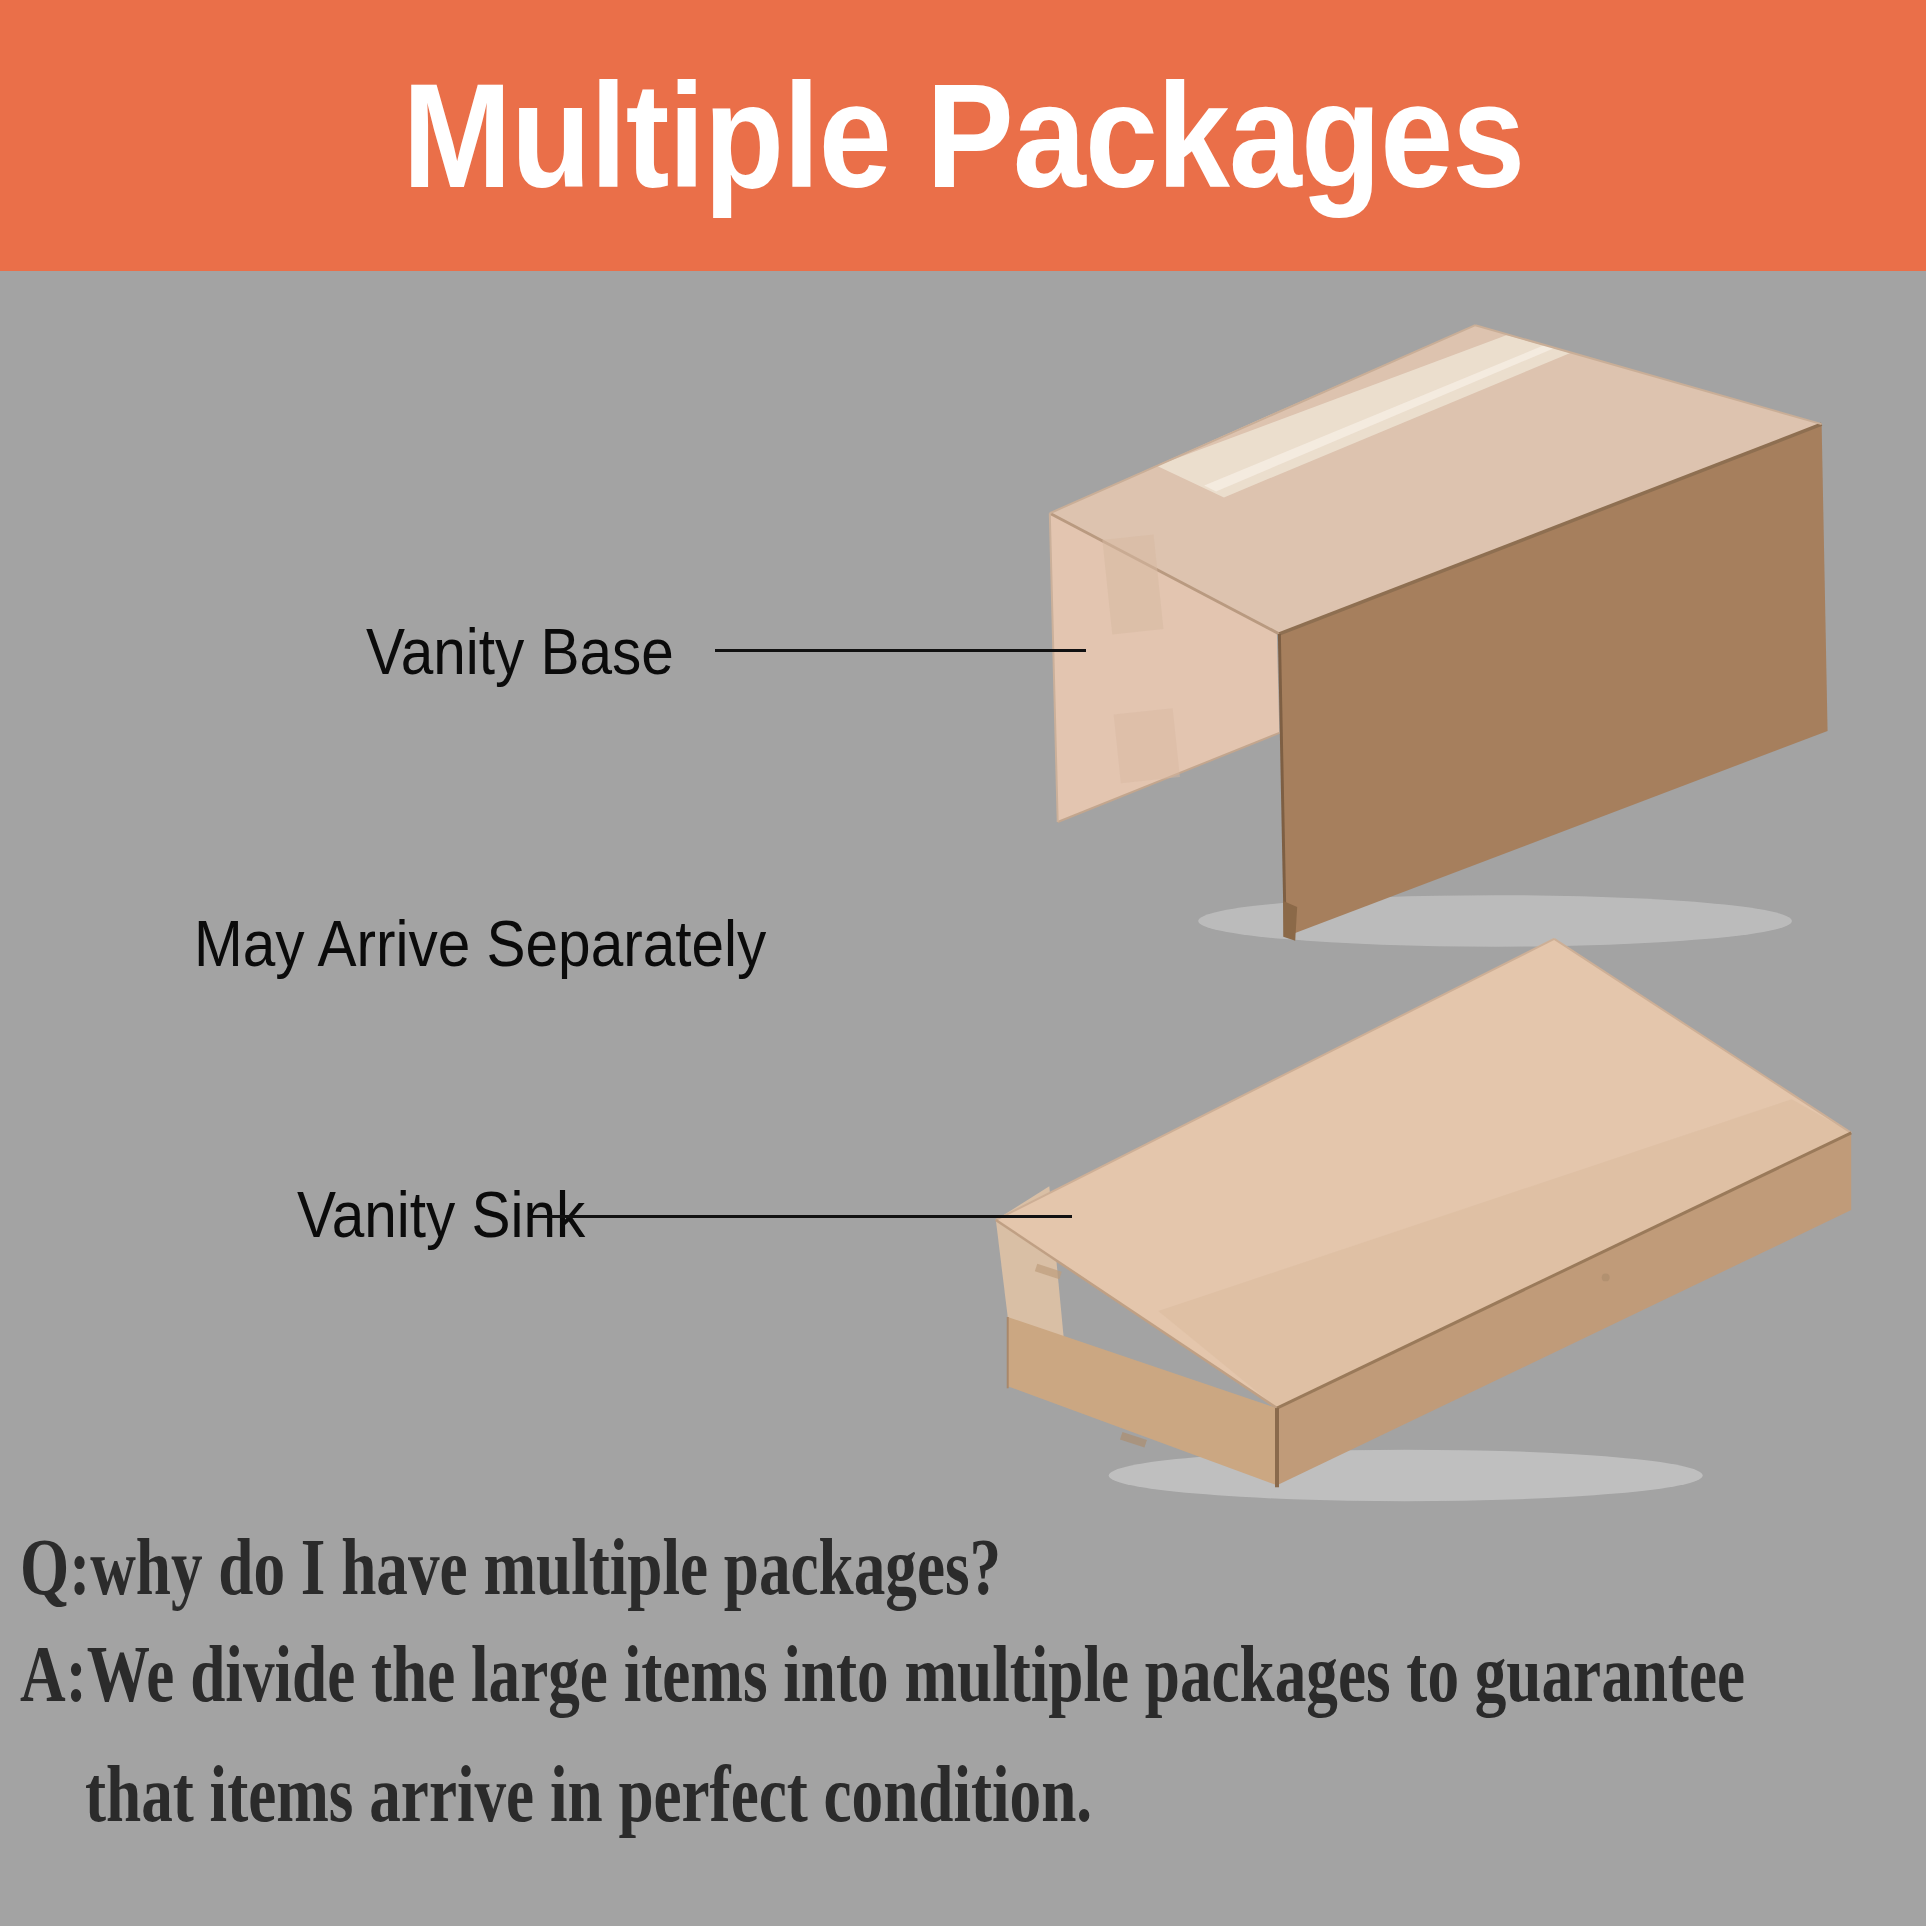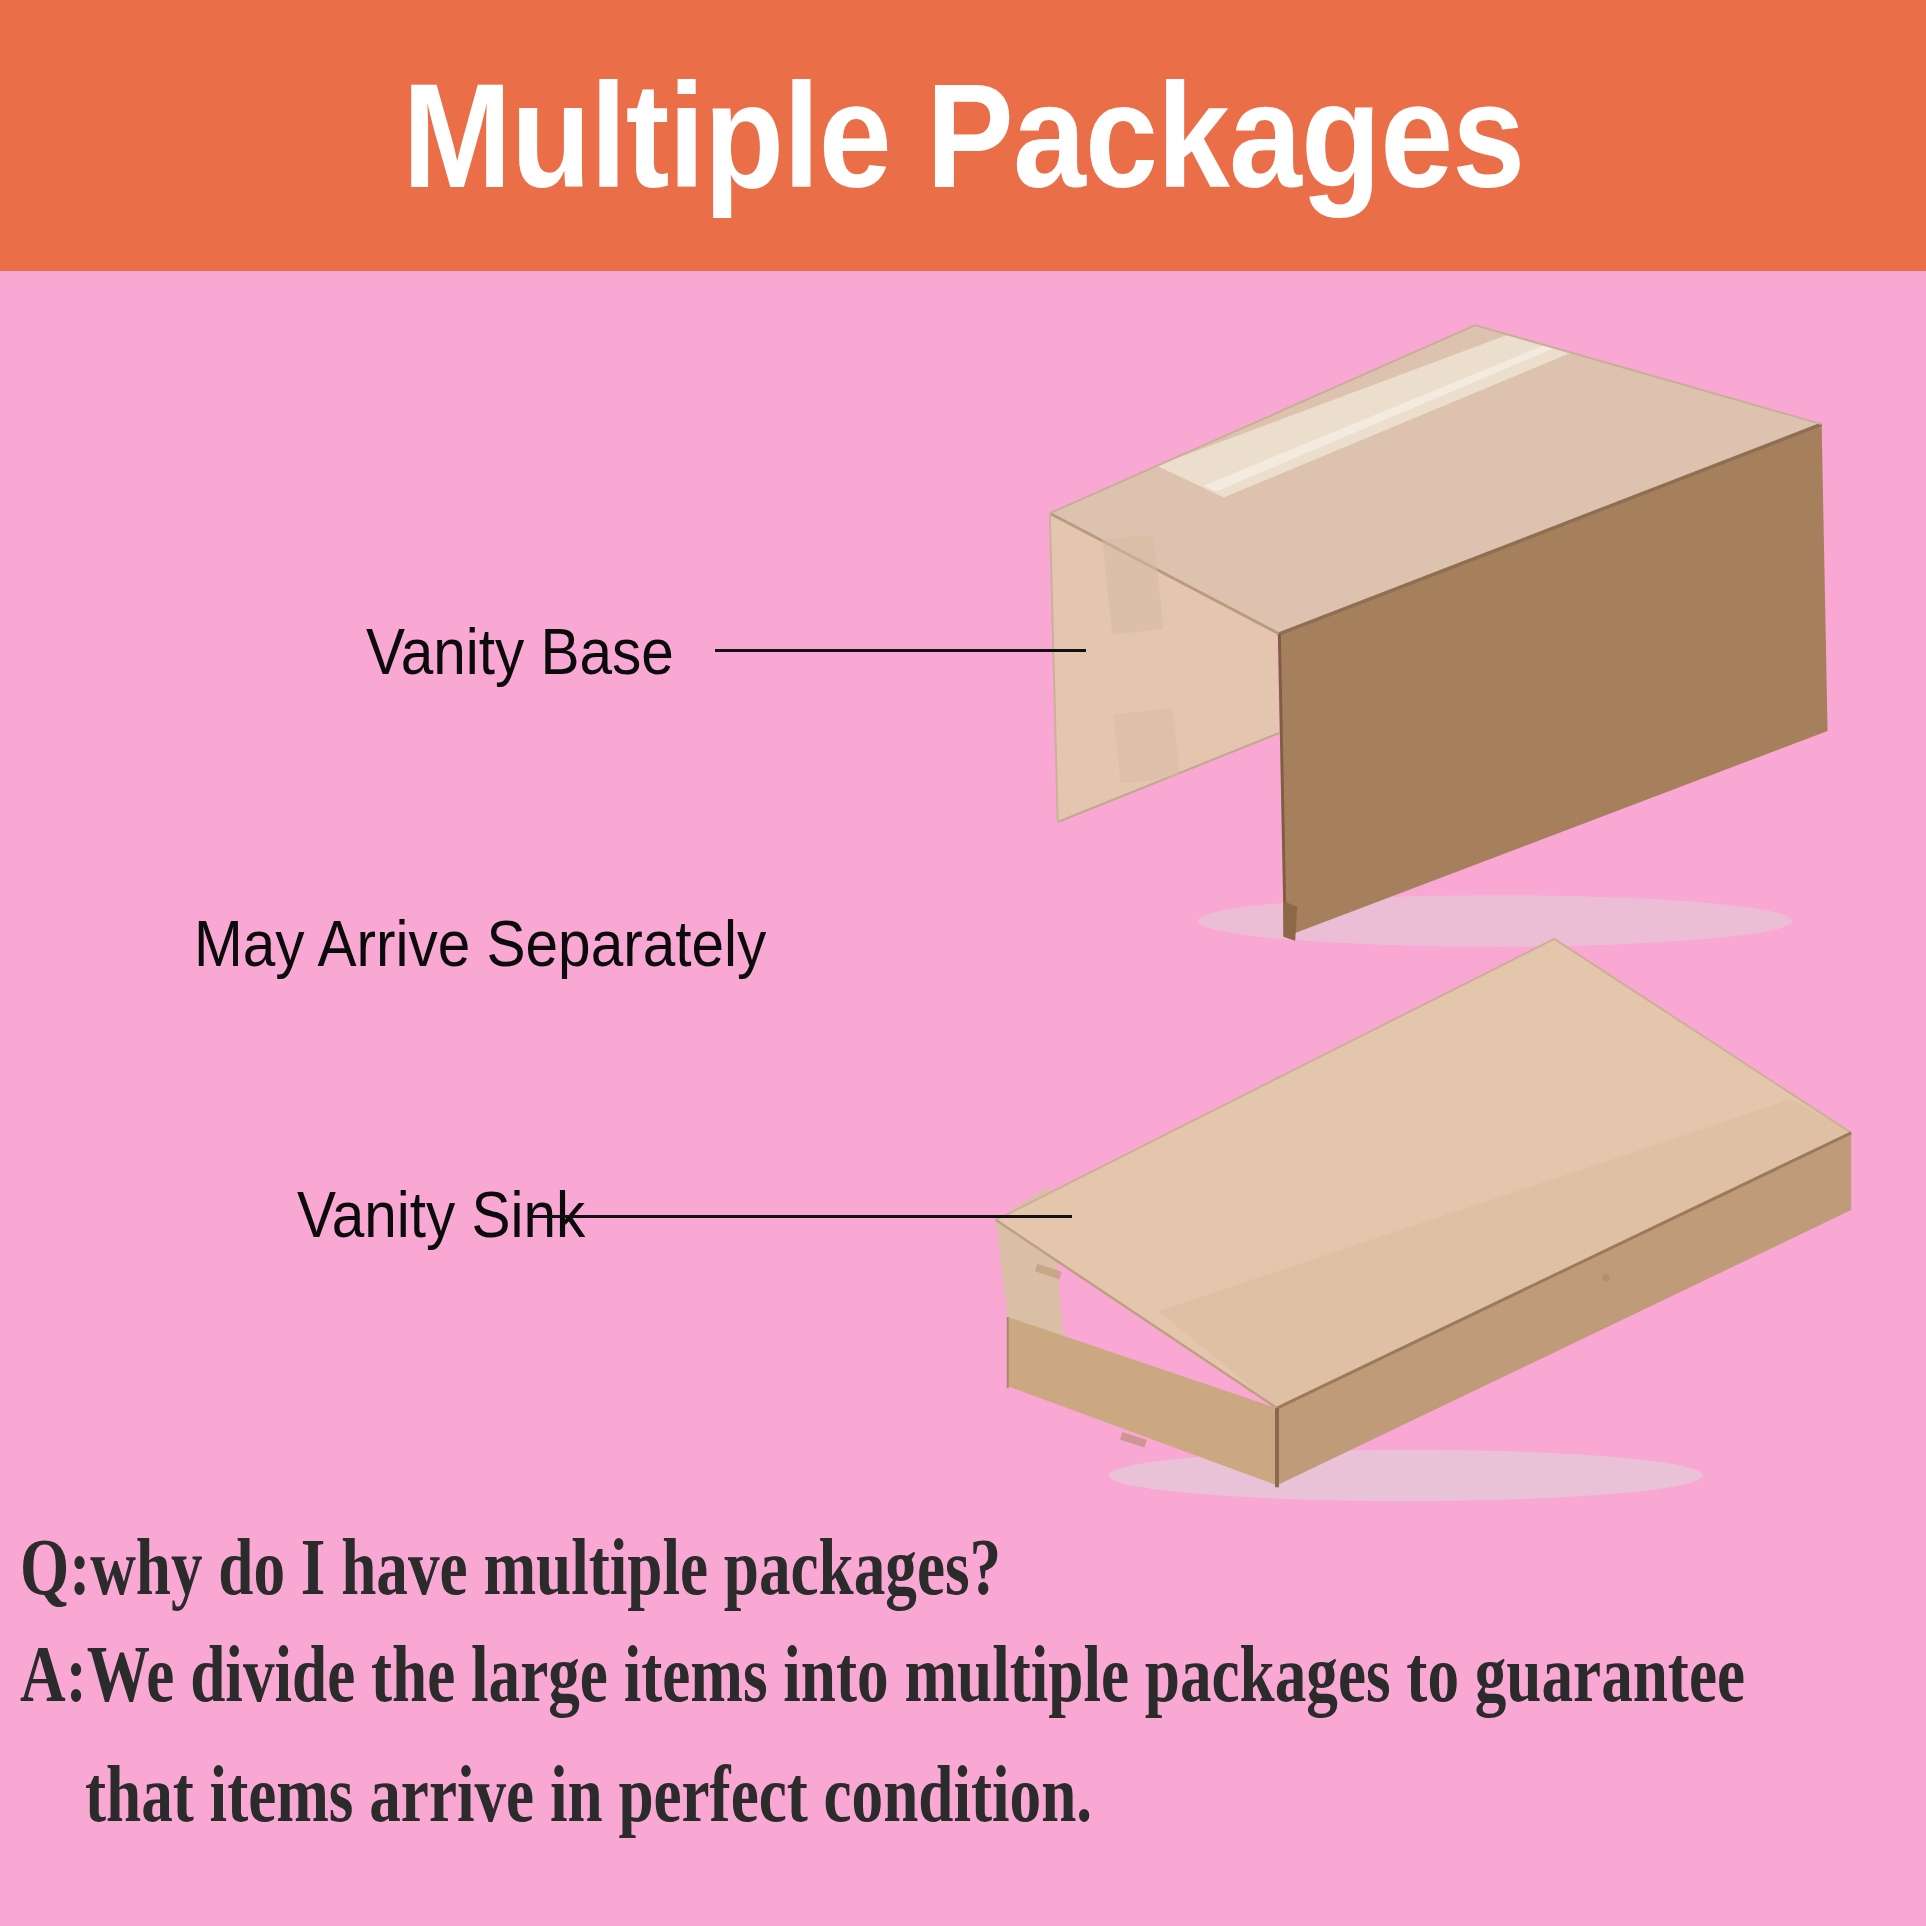--- a/index.html
+++ b/index.html
@@ -4,21 +4,21 @@
 <style>
   html, body {
     margin: 0;
     padding: 0;
     background: #ffffff;
   }
   #page {
     position: relative;
     width: 1927px;
     height: 1927px;
-    background: #f9a8d4;
+    background: #a3a3a3;
     overflow: hidden;
     font-family: "Liberation Sans", sans-serif;
   }
 
   
   #header-banner {
     position: absolute;
     left: 0;
     top: 0;
     width: 1927px;

